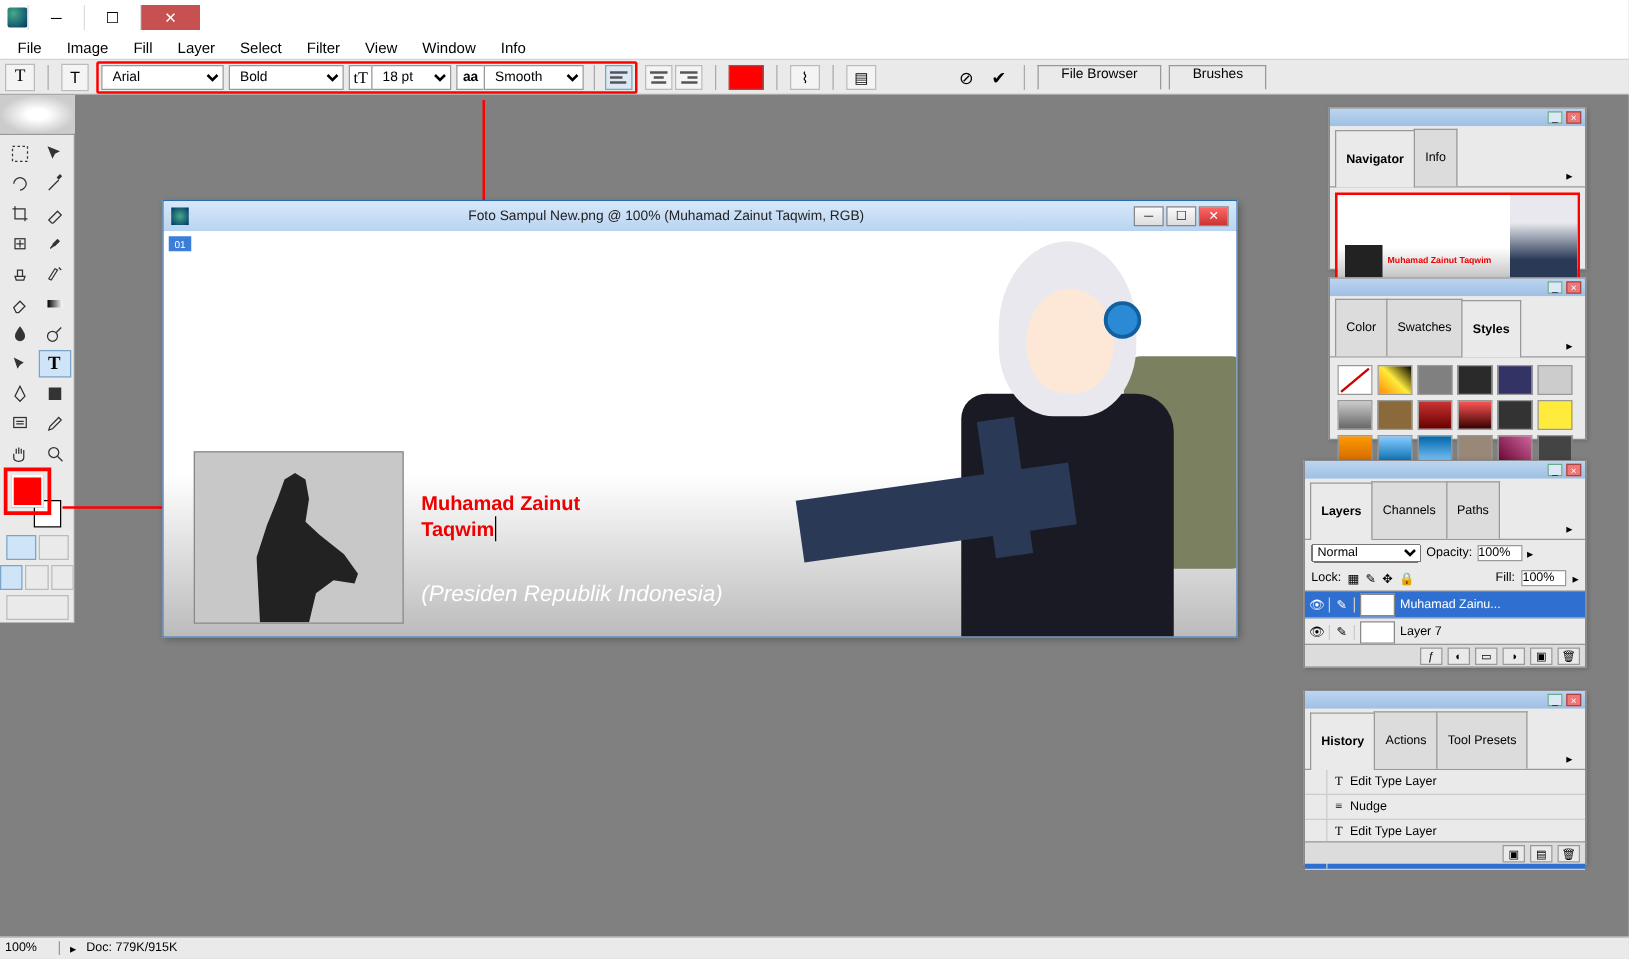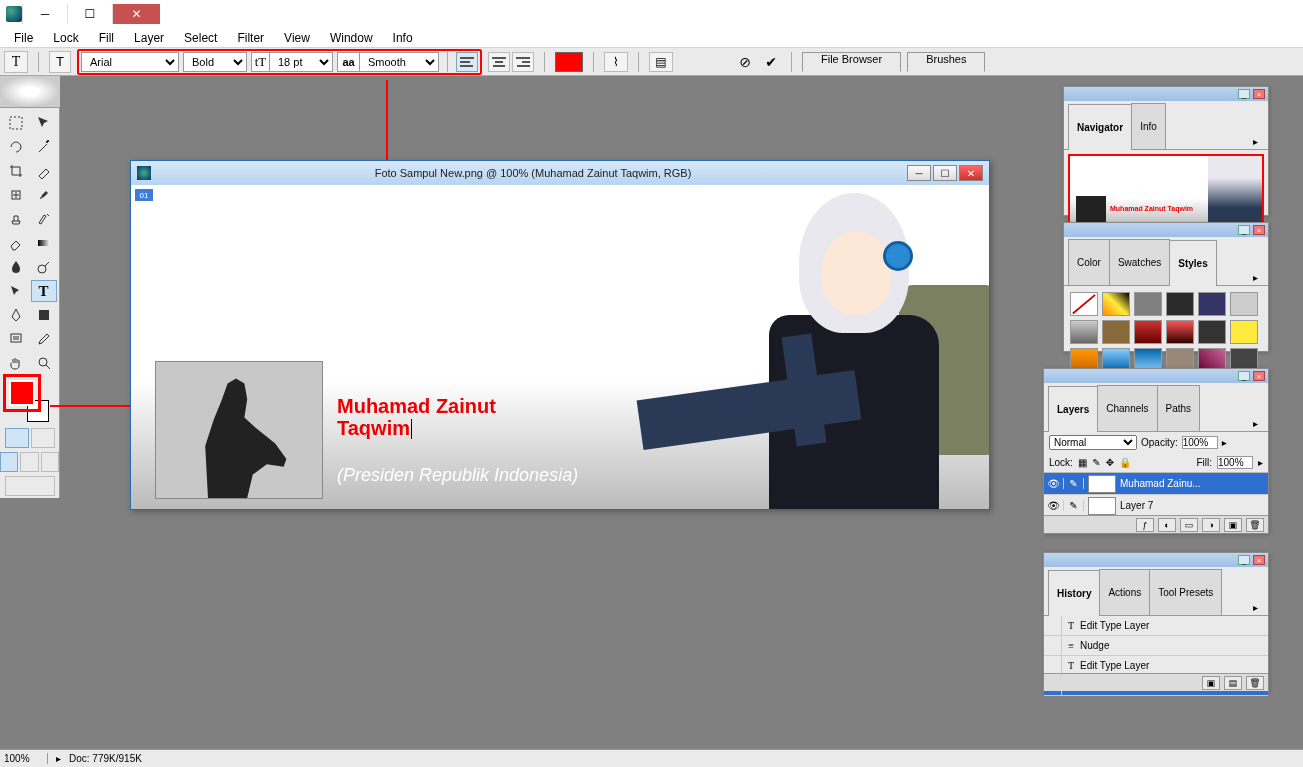--- a/index.html
+++ b/index.html
@@ -59,21 +59,21 @@
 .docwin .titlebar2 { height: 24px; background: linear-gradient(#d7e8fb, #b8d4f0); display: flex; align-items: center; padding: 0 6px; font-size: 11px; color: #222; }
 .docwin .titlebar2 .icon { width: 14px; height: 14px; background: radial-gradient(circle, #4a8, #036); margin-right: 8px; }
 .docwin .titlebar2 .t { flex: 1; text-align: center; }
 .docwin .titlebar2 .btns { display: flex; gap: 2px; }
 .docwin .titlebar2 .b { width: 24px; height: 16px; border: 1px solid #888; background: linear-gradient(#fafafa, #ddd); font-size: 10px; display: flex; align-items: center; justify-content: center; cursor: pointer; }
 .docwin .titlebar2 .b.close { background: linear-gradient(#f66, #c33); color: #fff; }
 .docwin .canvas { position: relative; height: calc(100% - 24px); background: linear-gradient(to bottom, #fff 60%, #bbb 100%); overflow: hidden; }
 .docwin .canvas .slice { position: absolute; top: 4px; left: 4px; width: 18px; height: 12px; background: #3b7dd8; color: #fff; font-size: 8px; display: flex; align-items: center; justify-content: center; }
 .docwin .avatar { position: absolute; left: 24px; bottom: 10px; width: 168px; height: 138px; background: #c8c8c8; border: 1px solid #888; overflow: hidden; }
 .docwin .avatar .sil { position: absolute; bottom: 0; left: 10px; width: 140px; height: 130px; background: #222; clip-path: polygon(30% 100%, 28% 60%, 34% 40%, 40% 24%, 44% 12%, 50% 8%, 56% 12%, 58% 24%, 56% 38%, 64% 46%, 78% 58%, 86% 70%, 84% 76%, 72% 74%, 62% 82%, 58% 100%); }
-.docwin .txt1 { position: absolute; left: 206px; top: 210px; font-size: 20px; font-weight: bold; color: #ef0000; line-height: 1.1; }
+.docwin .txt1 { position: absolute; left: 206px; top: 210px; font-size: 16px; font-weight: bold; color: #ef0000; line-height: 1.1; }
 .docwin .txt1 .cursor { display: inline-block; width: 1px; height: 20px; background: #000; vertical-align: text-bottom; margin-left: 1px; }
 .docwin .txt2 { position: absolute; left: 206px; top: 280px; font-size: 18px; font-style: italic; color: #fff; }
 .docwin .anime { position: absolute; right: -10px; top: 0; width: 310px; height: 326px; }
 .docwin .anime .hair { position: absolute; top: 8px; right: 90px; width: 110px; height: 140px; background: #e8e8ee; border-radius: 50% 50% 40% 40%; }
 .docwin .anime .face { position: absolute; top: 46px; right: 108px; width: 70px; height: 84px; background: #fde8d8; border-radius: 50% 50% 46% 46%; }
 .docwin .anime .headphone { position: absolute; top: 56px; right: 86px; width: 30px; height: 30px; background: #2a8bd4; border-radius: 50%; border: 3px solid #1260a0; }
 .docwin .anime .body { position: absolute; top: 130px; right: 60px; width: 170px; height: 200px; background: #1a1a24; border-radius: 20px 30px 0 0; }
 .docwin .anime .bag { position: absolute; top: 100px; right: 0; width: 100px; height: 170px; background: #7a8060; border-radius: 14px; }
 .docwin .anime .gun { position: absolute; top: 200px; right: 140px; width: 220px; height: 50px; background: #2a3a56; transform: rotate(-8deg); }
 .docwin .anime .gun2 { position: absolute; top: 150px; right: 180px; width: 30px; height: 110px; background: #2a3a56; transform: rotate(-8deg); }
@@ -140,39 +140,39 @@
   <div class="app-icon"></div>
   <div class="win-btns">
     <div class="win-btn">─</div>
     <div class="win-btn">☐</div>
     <div class="win-btn close">✕</div>
   </div>
 </div>
 
 <div class="menubar">
   <div class="menu-item">File</div>
-  <div class="menu-item">Lock</div>
+  <div class="menu-item">Image</div>
   <div class="menu-item">Fill</div>
   <div class="menu-item">Layer</div>
   <div class="menu-item">Select</div>
   <div class="menu-item">Filter</div>
   <div class="menu-item">View</div>
   <div class="menu-item">Window</div>
   <div class="menu-item">Info</div>
 </div>
 
 <div class="optbar">
   <div class="tool-ind">T</div>
   <div class="sep"></div>
   <div class="orient">
       <span style="transform:scaleX(-1);display:inline-block">T</span>
     </div>
   <div class="hi-box">
     <select style="width:98px"><option>Arial</option></select>
-    <select style="width:64px"><option>Bold</option></select>
+    <select style="width:92px"><option>Bold</option></select>
     <div class="selwrap">
       <div class="fs-icon">tT</div>
       <select style="width:64px"><option>18 pt</option></select>
     </div>
     <div class="selwrap">
       <div class="aa-icon">aa</div>
       <select style="width:80px"><option>Smooth</option></select>
     </div>
     <div class="sep"></div>
     <div class="align-group">

